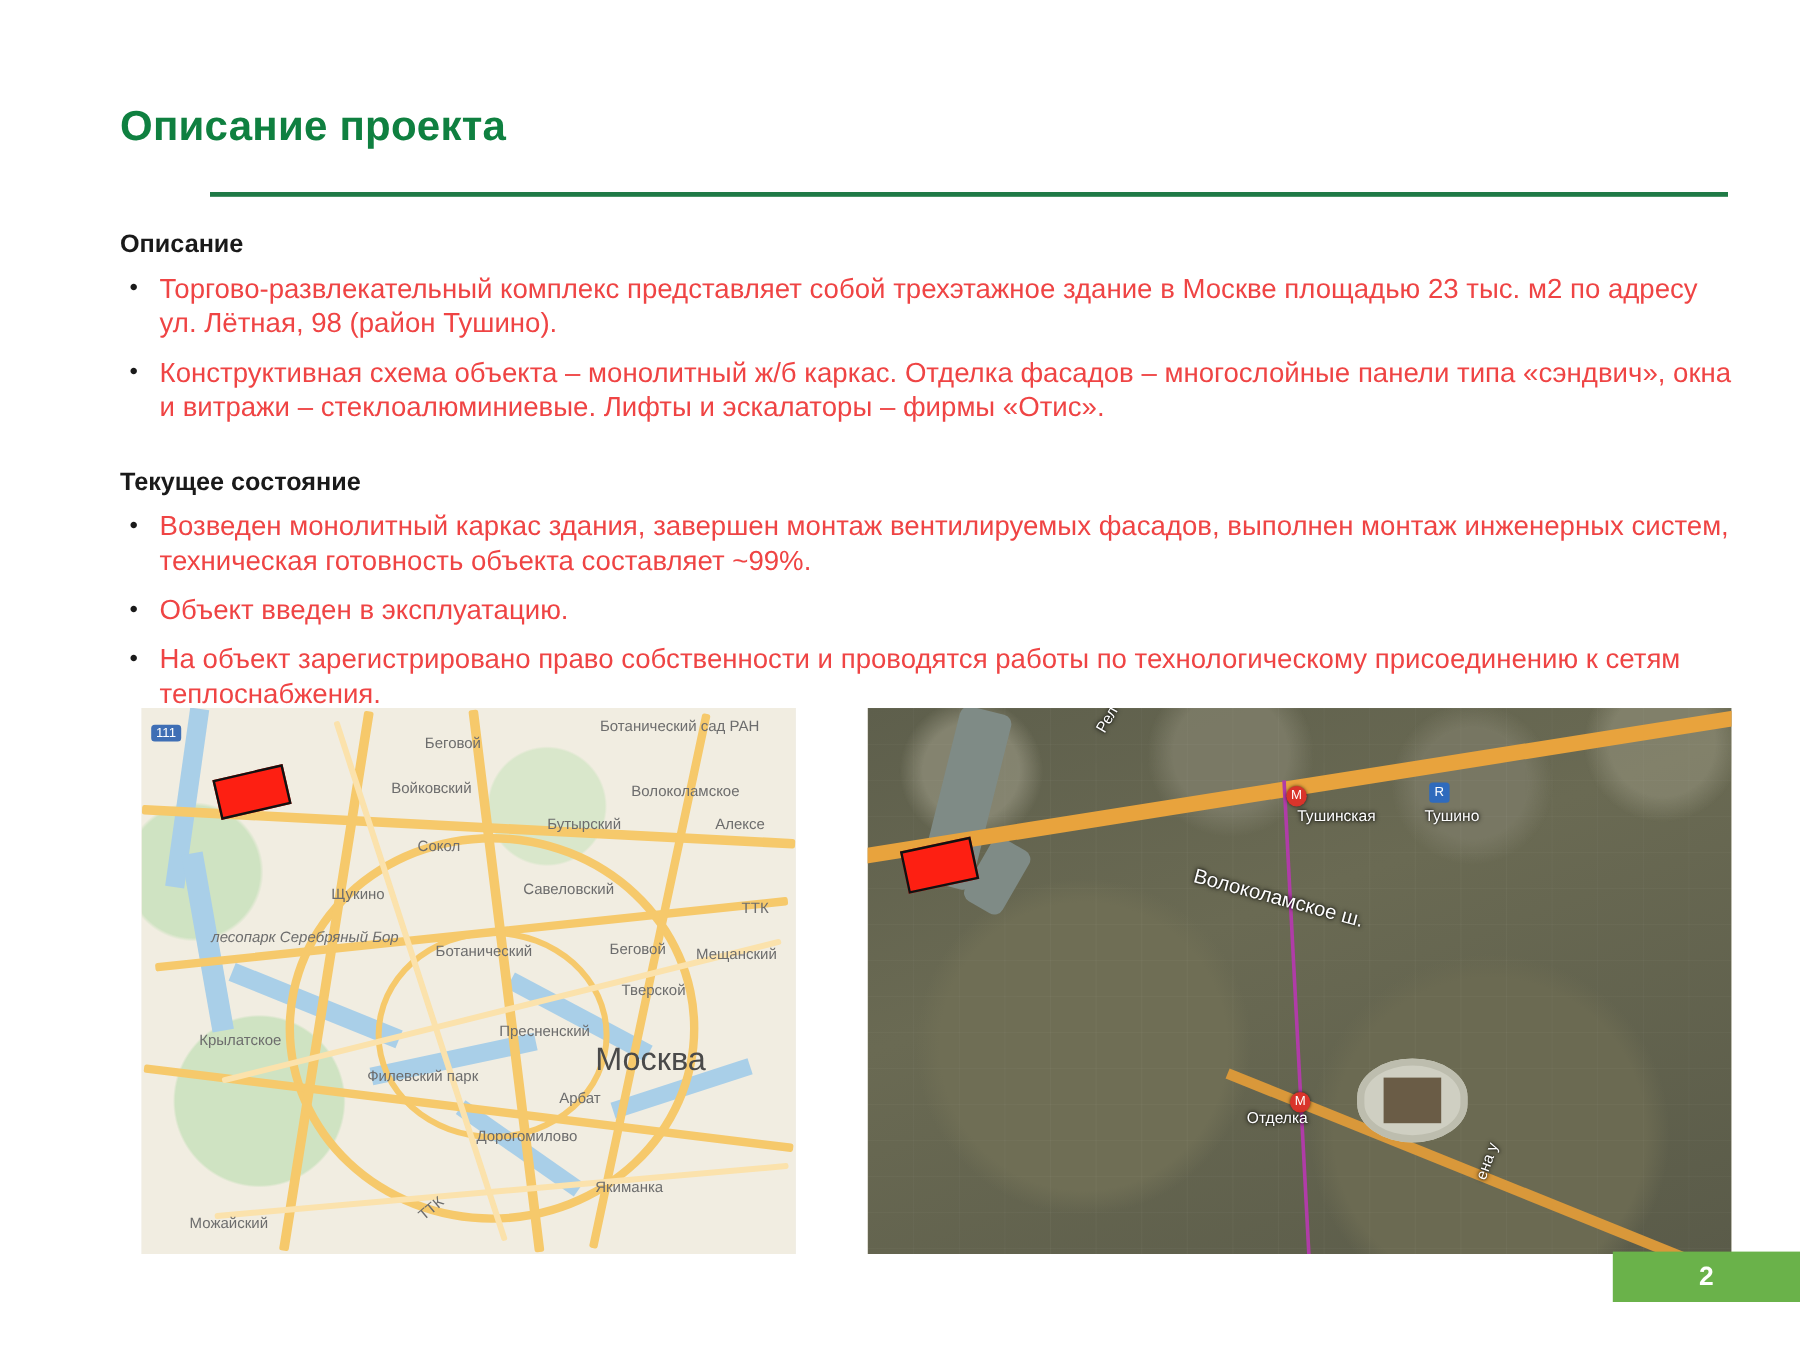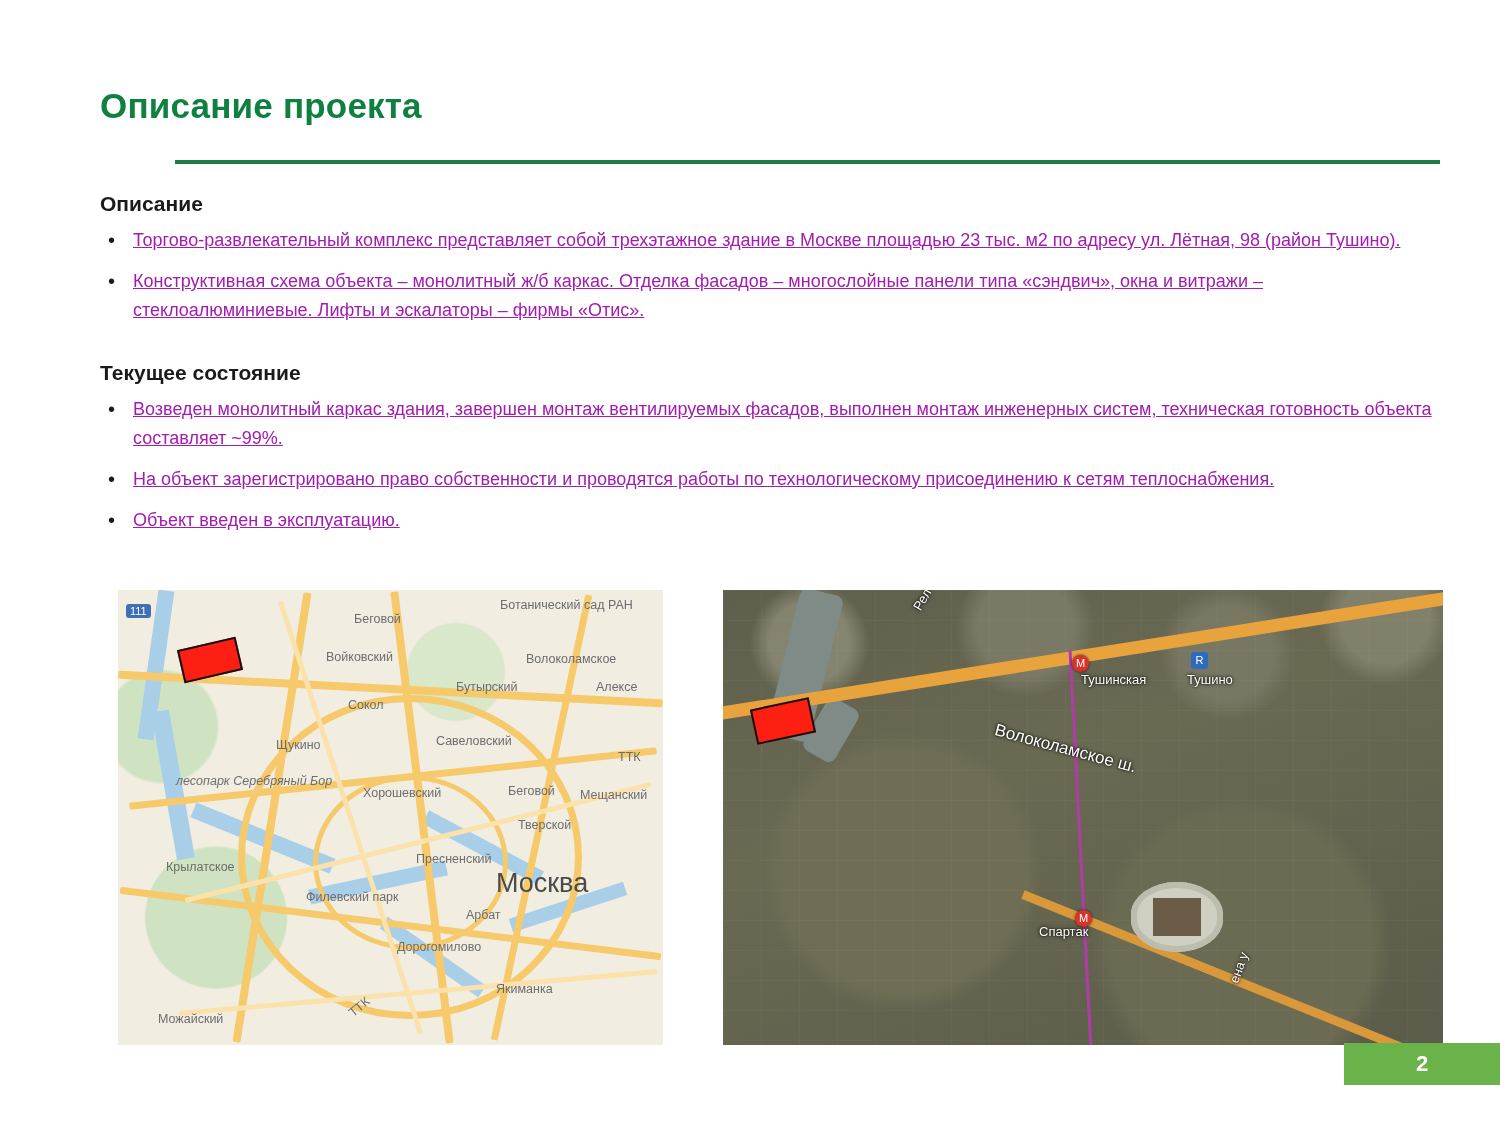--- a/index.html
+++ b/index.html
@@ -57,25 +57,24 @@
   }
 
   ul.bullets {
     list-style: none;
     margin: 0;
     padding: 0;
   }
   ul.bullets li {
     position: relative;
     padding-left: 33px;
-    font-size: 18px;
+    font-size: 23px;
     line-height: 29px;
-    color: #a21caf;
+    color: #ef4444;
     margin-bottom: 12px;
-    text-decoration: underline;
   }
   ul.bullets li:before {
     content: "•";
     position: absolute;
     left: 8px;
     top: 0;
     font-size: 20px;
     color: #1a1a1a;
   }
 
@@ -294,22 +293,22 @@
 
     <div class="section-head">Описание</div>
     <ul class="bullets">
       <li>Торгово-развлекательный комплекс представляет собой трехэтажное здание в Москве площадью 23 тыс. м2 по адресу ул. Лётная, 98 (район Тушино).</li>
       <li>Конструктивная схема объекта – монолитный ж/б каркас. Отделка фасадов – многослойные панели типа «сэндвич», окна и витражи – стеклоалюминиевые. Лифты и эскалаторы – фирмы «Отис».</li>
     </ul>
 
     <div class="section-head second">Текущее состояние</div>
     <ul class="bullets">
       <li>Возведен монолитный каркас здания, завершен монтаж вентилируемых фасадов, выполнен монтаж инженерных систем, техническая готовность объекта составляет ~99%.</li>
+      <li>Объект введен в эксплуатацию.</li>
       <li>На объект зарегистрировано право собственности и проводятся работы по технологическому присоединению к сетям теплоснабжения.</li>
-      <li>Объект введен в эксплуатацию.</li>
     </ul>
 
   </div>
 
   <div class="img-row">
 
     <div class="map-card" id="street-map">
       <div class="sm-bg"></div>
 
       <div class="river" style="left:30px;  top:0;    width:16px; height:150px; transform:rotate(8deg);"></div>
@@ -339,21 +338,21 @@
       <div class="sm-label" style="left:236px; top:22px;">Беговой</div>
       <div class="sm-label" style="left:208px; top:60px;">Войковский</div>
       <div class="sm-label" style="left:408px; top:62px;">Волоколамское</div>
       <div class="sm-label" style="left:338px; top:90px;">Бутырский</div>
       <div class="sm-label" style="left:478px; top:90px;">Алексе</div>
       <div class="sm-label" style="left:230px; top:108px;">Сокол</div>
       <div class="sm-label" style="left:158px; top:148px;">Щукино</div>
       <div class="sm-label" style="left:318px; top:144px;">Савеловский</div>
       <div class="sm-label" style="left:500px; top:160px;">ТТК</div>
       <div class="sm-label italic" style="left:58px; top:184px; line-height:15px; text-align:center; width:110px;">лесопарк Серебряный Бор</div>
-      <div class="sm-label" style="left:245px; top:196px;">Хорошевский</div>
+      <div class="sm-label" style="left:245px; top:196px;">Ботанический</div>
       <div class="sm-label" style="left:390px; top:194px;">Беговой</div>
       <div class="sm-label" style="left:462px; top:198px;">Мещанский</div>
       <div class="sm-label" style="left:400px; top:228px;">Тверской</div>
       <div class="sm-label" style="left:48px;  top:270px;">Крылатское</div>
       <div class="sm-label" style="left:298px; top:262px;">Пресненский</div>
       <div class="sm-label big" style="left:378px; top:278px;">Москва</div>
       <div class="sm-label" style="left:188px; top:300px; line-height:15px; width:70px;">Филевский парк</div>
       <div class="sm-label" style="left:348px; top:318px;">Арбат</div>
       <div class="sm-label" style="left:268px; top:350px;margin-left:11px;">Дорогомилово</div>
       <div class="sm-label" style="left:378px; top:392px;">Якиманка</div>
@@ -378,21 +377,21 @@
 
       <div class="stadium" style="left:408px; top:292px;"></div>
 
       <div class="metro-badge" style="left:349px; top:65px;">M</div>
       <div class="rail-badge" style="left:468px; top:62px;">R</div>
       <div class="metro-badge" style="left:352px; top:320px;">M</div>
 
       <div class="sat-label" style="left:358px; top:82px;">Тушинская</div>
       <div class="sat-label" style="left:464px; top:82px;">Тушино</div>
       <div class="sat-label road-name" style="left:272px; top:130px;">Волоколамское ш.</div>
-      <div class="sat-label" style="left:316px; top:334px;">Спартак</div>
+      <div class="sat-label" style="left:316px; top:334px;">Отделка</div>
       <div class="sat-label" style="left:188px; top:2px; transform:rotate(-60deg);">Рел</div>
       <div class="sat-label" style="left:500px; top:370px; transform:rotate(-70deg);">ена у</div>
 
       <div class="marker" id="marker-sat"></div>
     </div>
 
   </div>
 
   <div class="page-number">2</div>
 

